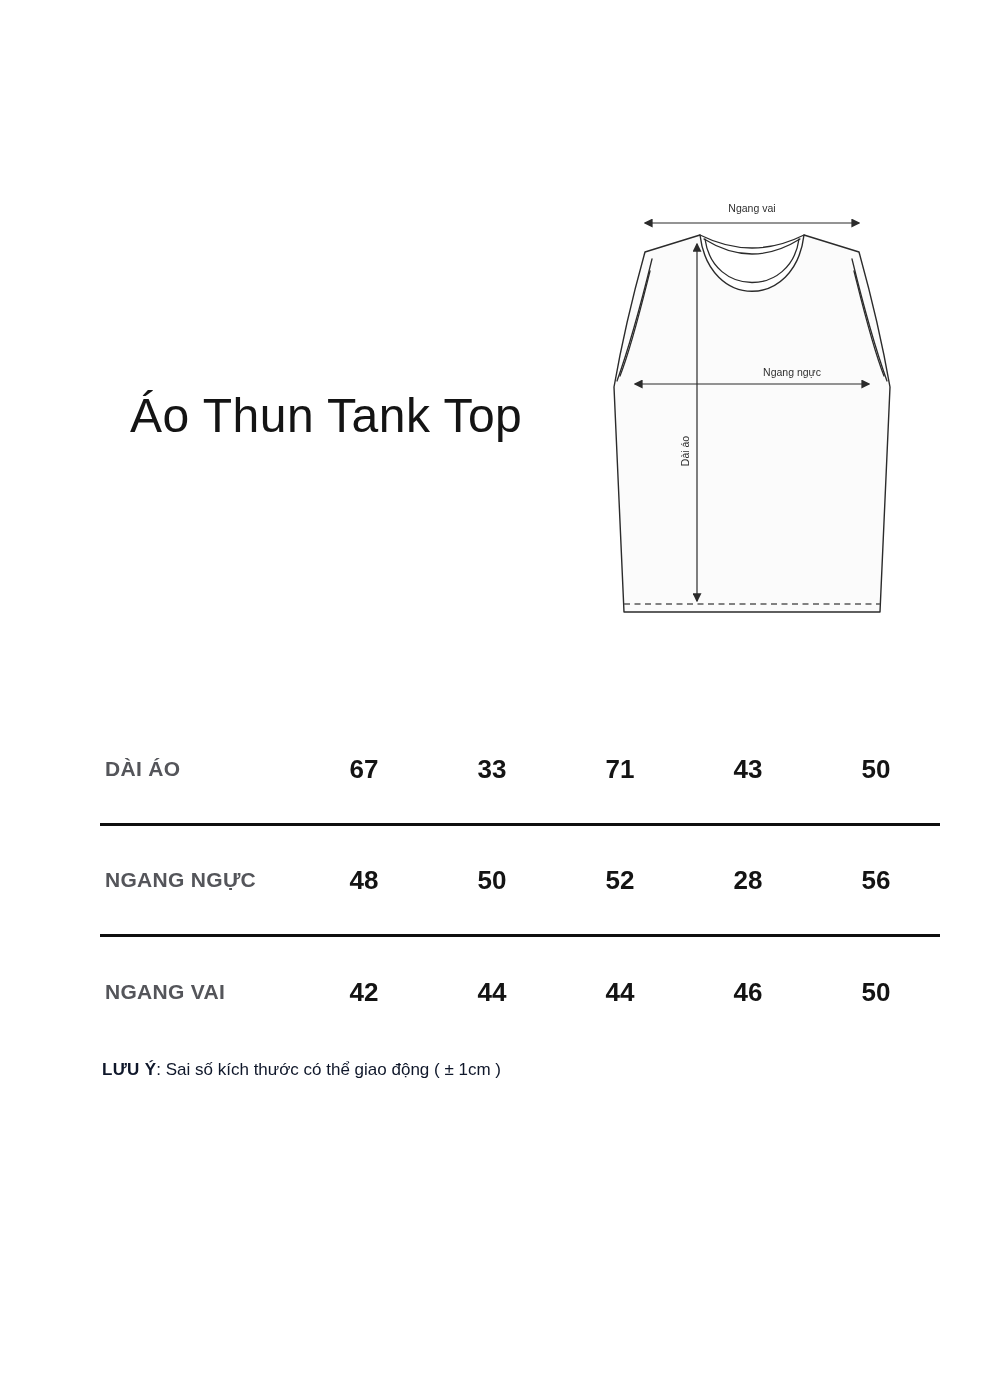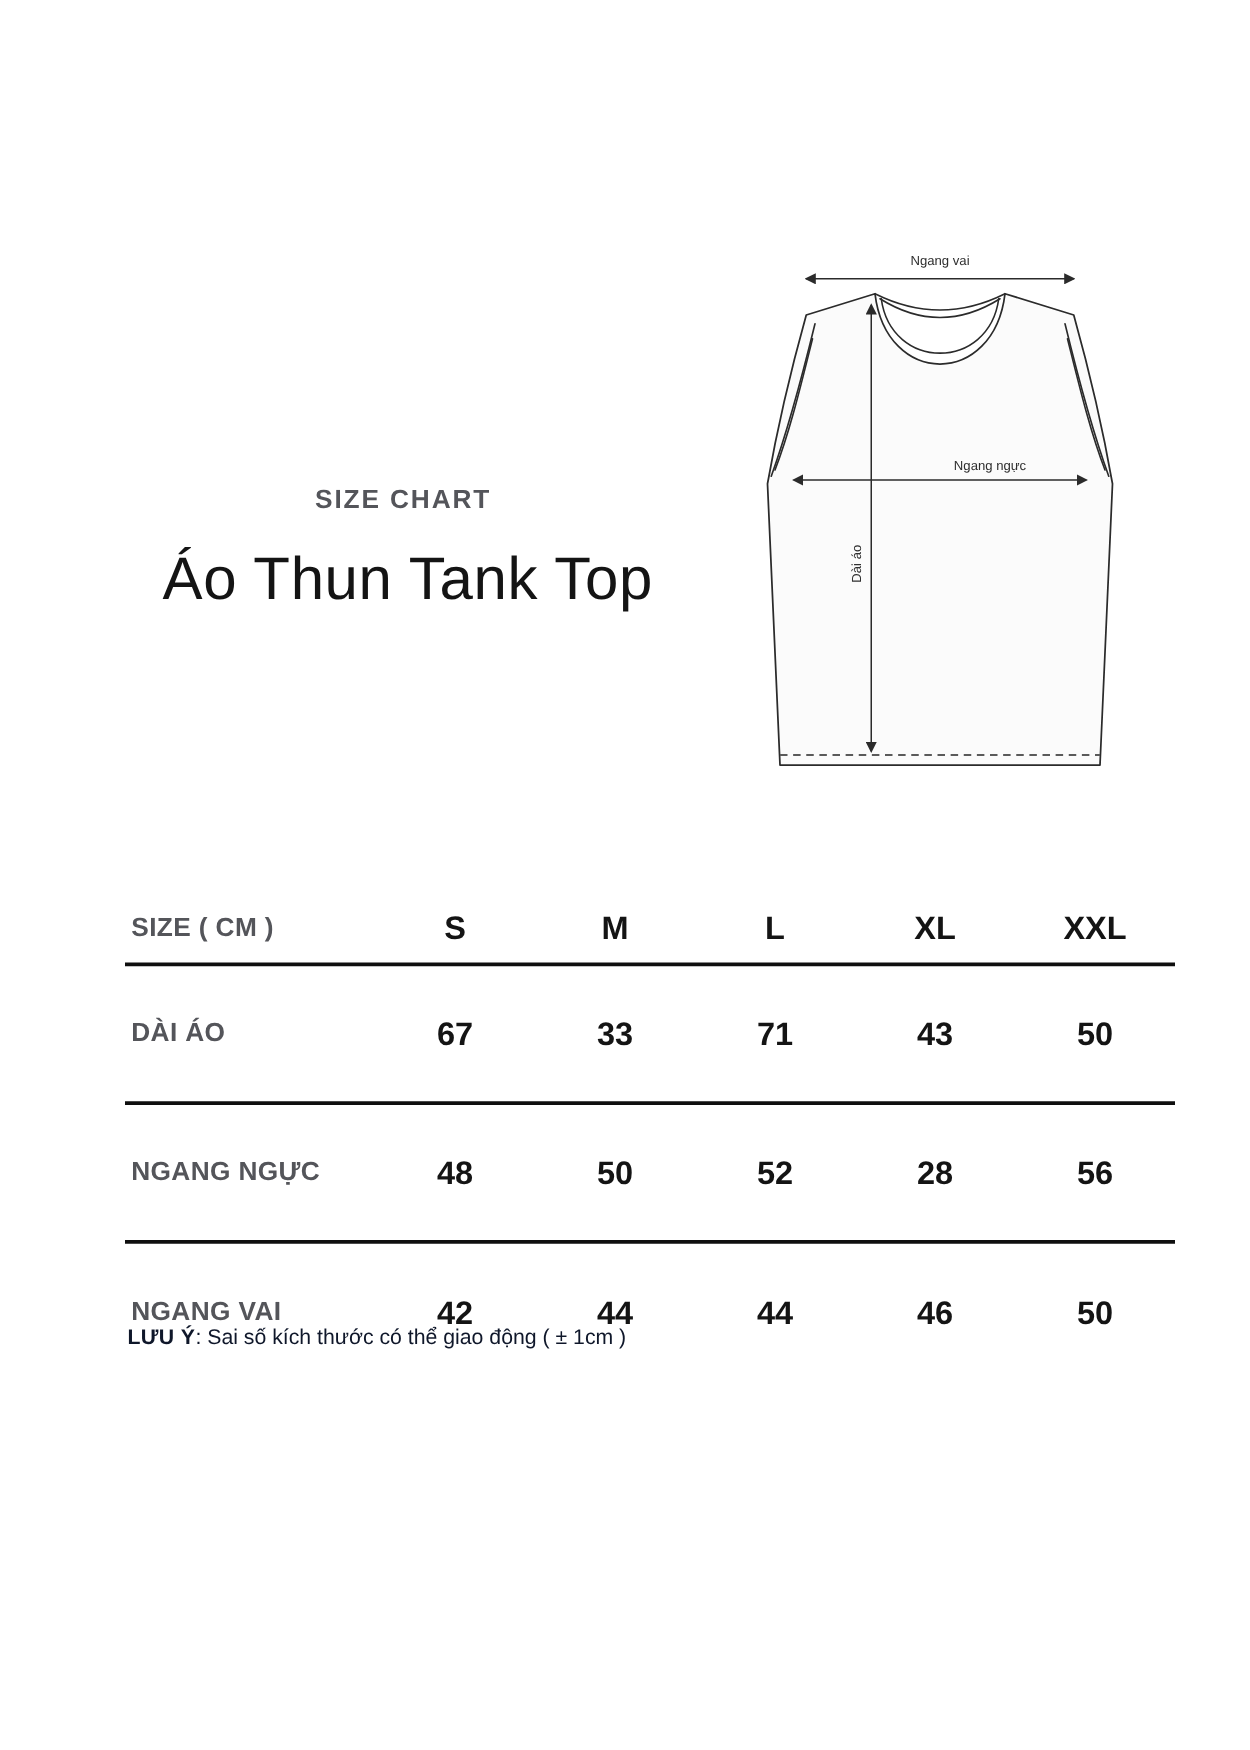--- a/index.html
+++ b/index.html
@@ -88,21 +88,20 @@
     font-size: 17px; color: #0f172a;
   }
   .note b { font-weight: 700; letter-spacing: 0.3px; }
 </style>
 </head>
 <body>
 
 <div>
 
   <div class="title-block">
-    <div class="eyebrow">SIZE CHART</div>
     <div class="product-title">Áo Thun Tank Top</div>
   </div>
 
   <svg class="diagram" viewBox="0 0 300 430" aria-hidden="true">
     <defs>
       <marker id="ah" viewBox="0 0 10 10" refX="8.5" refY="5" markerWidth="7.5" markerHeight="7.5" orient="auto-start-reverse">
         <path d="M0 0 L10 5 L0 10 z" fill="#2b2b2b"></path>
       </marker>
     </defs>
 
@@ -135,28 +134,20 @@
 
     <text x="187" y="181" text-anchor="middle">Ngang ngực</text>
     <path class="dim-line" marker-start="url(#ah)" marker-end="url(#ah)" d="M 30 189 L 264 189"></path>
 
     <path class="dim-line" marker-start="url(#ah)" marker-end="url(#ah)" d="M 92 49 L 92 406"></path>
     <text transform="translate(84 256) rotate(-90)" text-anchor="middle">Dài áo</text>
   </svg>
 
   <div class="size-table">
 
-    <div class="trow head">
-      <div class="cell rowlabel">SIZE ( CM )</div>
-      <div class="cell col">S</div>
-      <div class="cell col">M</div>
-      <div class="cell col">L</div>
-      <div class="cell col">XL</div>
-      <div class="cell col">XXL</div>
-    </div>
 
     <div class="trow body">
       <div class="cell rowlabel">DÀI ÁO</div>
       <div class="cell val">67</div>
       <div class="cell val">33</div>
       <div class="cell val">71</div>
       <div class="cell val">43</div>
       <div class="cell val">50</div>
     </div>
 

